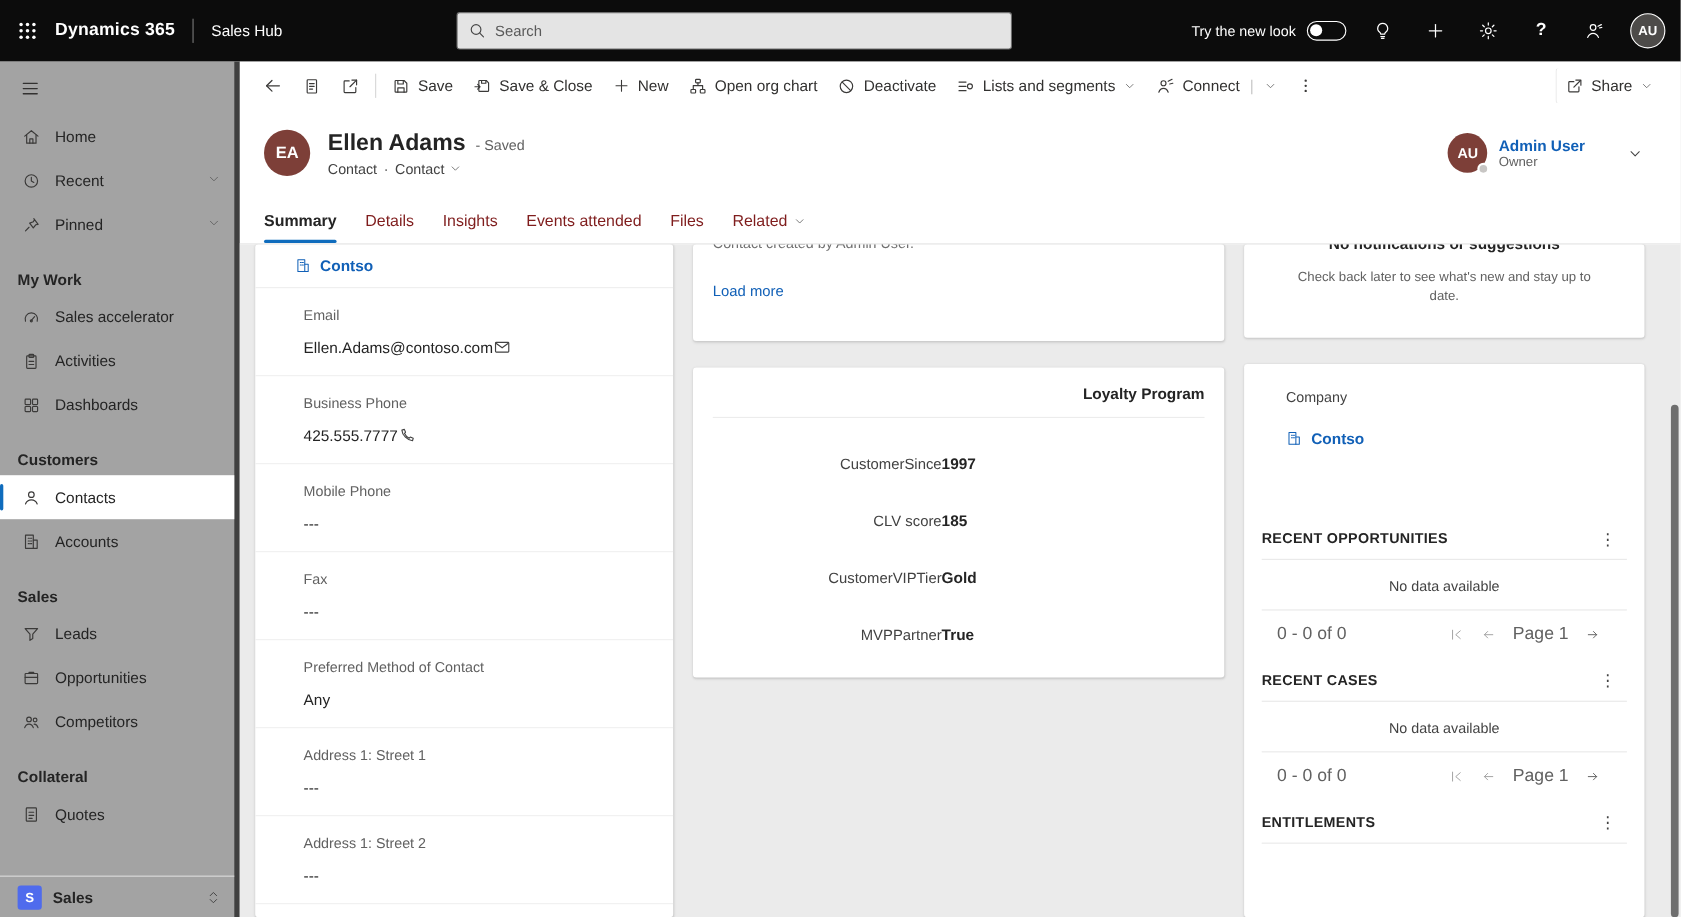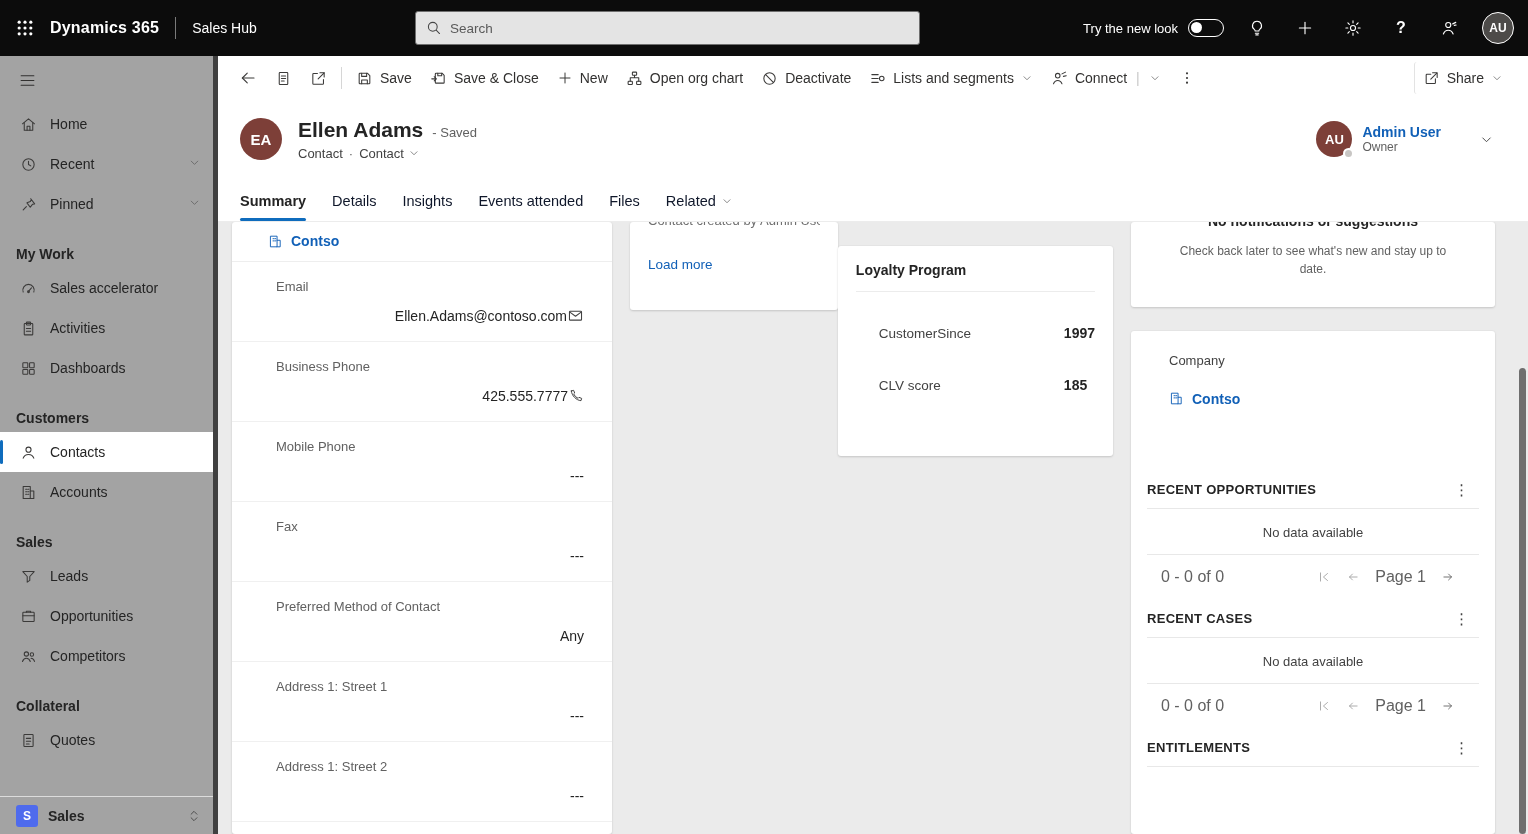--- a/index.html
+++ b/index.html
@@ -65,45 +65,45 @@
   .rec-sub .dot::before { content:"·"; color:#616161; }
   .formpick { display:flex; align-items:center; gap:4px; cursor:pointer; }
   .owner-block { margin-left:auto; display:flex; align-items:center; gap:10px; }
   .owner-avatar { position:relative; width:36px; height:36px; border-radius:50%; background:#7d3f38; color:#fff; font-size:13px; font-weight:700; display:flex; align-items:center; justify-content:center; }
   .presence { position:absolute; right:-2px; bottom:-2px; width:11px; height:11px; border-radius:50%; background:#c8c6c4; border:2px solid #fff; }
   .owner-name { font-size:14px; font-weight:700; color:#1160b7; line-height:1.15; }
   .owner-role { font-size:12px; color:#616161; }
   .hdr-chev { margin-left:38px; color:#424242; cursor:pointer; display:flex; }
 
   .tabs { height:44px; display:flex; align-items:flex-end; gap:26px; padding:0 0 0 22px; border-bottom:1px solid #ececec; }
-  .tab { font-size:14.5px; color:#0f172a; padding-bottom:12px; position:relative; cursor:pointer; display:flex; align-items:center; gap:5px; }
+  .tab { font-size:14.5px; color:#7f1d1d; padding-bottom:12px; position:relative; cursor:pointer; display:flex; align-items:center; gap:5px; }
   .tab.active { font-weight:700; color:#242424; }
   .tab.active::after { content:""; position:absolute; left:0; right:0; bottom:0; height:3px; border-radius:2px; background:#0f6cbd; }
 
   
   .content { flex:1; background:#ebebeb; display:flex; gap:18px; padding:0 0 0 14px; overflow:hidden; }
   .card { background:#fff; border-radius:3px; box-shadow:0 .6px 1.8px rgba(0,0,0,.09), 0 1px 3px rgba(0,0,0,.08); }
   .col1 { width:380px; flex:none; }
-  .col2 { width:483px; flex:none; display:flex; flex-direction:row; }
+  .col2 { width:483px; flex:none; display:flex; flex-direction:column; }
   .col3 { width:364px; flex:none; display:flex; flex-direction:column; }
 
   .contact-card { height:612px; overflow:hidden; }
   .company-row { display:flex; align-items:center; gap:8px; padding:11px 28px 12px 36px; border-bottom:1px solid #eeeeee; }
   .blue-link { color:#1160b7; font-size:14px; font-weight:700; cursor:pointer; }
   .link-ic { color:#1160b7; display:flex; }
   .field { padding:17px 28px 17px 44px; border-bottom:1px solid #f0f0f0; }
   .flabel { font-size:13px; color:#616161; }
-  .fvalue { margin-top:13px; font-size:14px; color:#242424; display:flex; align-items:center; justify-content:flex-end; min-height:17px; cursor:text; }
+  .fvalue { margin-top:13px; font-size:14px; color:#242424; display:flex; align-items:center; justify-content:flex-start; min-height:17px; cursor:text; }
   .ficon { color:#424242; display:flex; cursor:pointer; }
 
   .timeline-card { height:88px; overflow:hidden; padding:0 18px; }
   .clipped-line { margin-top:-9px; font-size:13px; color:#6f6f6f; white-space:nowrap; overflow:hidden; }
   .load-more { display:inline-block; margin-top:29px; font-size:13.5px; color:#1160b7; cursor:pointer; }
 
-  .loyalty-card { margin-top:24px; height:210px; padding:16px 18px; }
+  .loyalty-card { margin-top:24px; height:282px; padding:16px 18px;text-align:right; }
   .card-title { font-size:14px; font-weight:700; color:#242424; padding-bottom:13px; border-bottom:1px solid #ececec; }
   .loyal-fields { padding:33px 0 0 23px; }
   .loyal-row { display:flex; align-items:baseline; margin-bottom:36px; font-size:13.5px; }
   .loyal-label { width:185px; color:#424242; }
   .loyal-value { font-weight:700; color:#242424; font-size:14px; }
 
   .assistant-card { height:88px; overflow:hidden; text-align:center; padding:0 36px; }
   .a-title { margin-top:-9px; font-size:14px; font-weight:700; color:#242424; white-space:nowrap; }
   .a-sub { margin-top:13px; font-size:12px; color:#616161; line-height:1.5; }
 
@@ -616,20 +616,28 @@
         <div class="card loyalty-card">
           <div class="card-title">Loyalty Program</div>
           <div class="loyal-fields">
             <div class="loyal-row">
               <span class="loyal-label">CustomerSince</span>
               <span class="loyal-value">1997</span>
             </div>
             <div class="loyal-row">
               <span class="loyal-label">CLV score</span>
               <span class="loyal-value">185</span>
+            </div>
+            <div class="loyal-row">
+              <span class="loyal-label">CustomerVIPTier</span>
+              <span class="loyal-value">Gold</span>
+            </div>
+            <div class="loyal-row">
+              <span class="loyal-label">MVPPartner</span>
+              <span class="loyal-value">True</span>
             </div>
           </div>
         </div>
       </div>
 
       <div class="col3">
         <div class="card assistant-card">
           <div class="a-title">No notifications or suggestions</div>
           <div class="a-sub">Check back later to see what's new and stay up to date.</div>
         </div>

